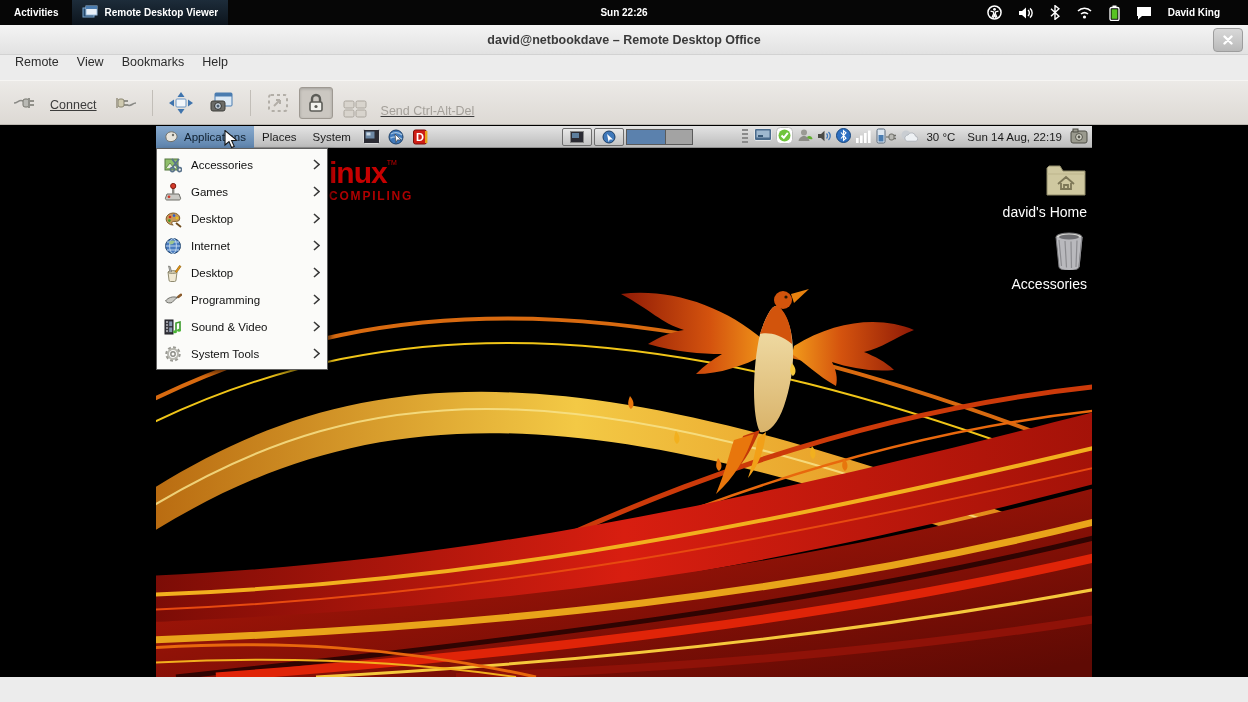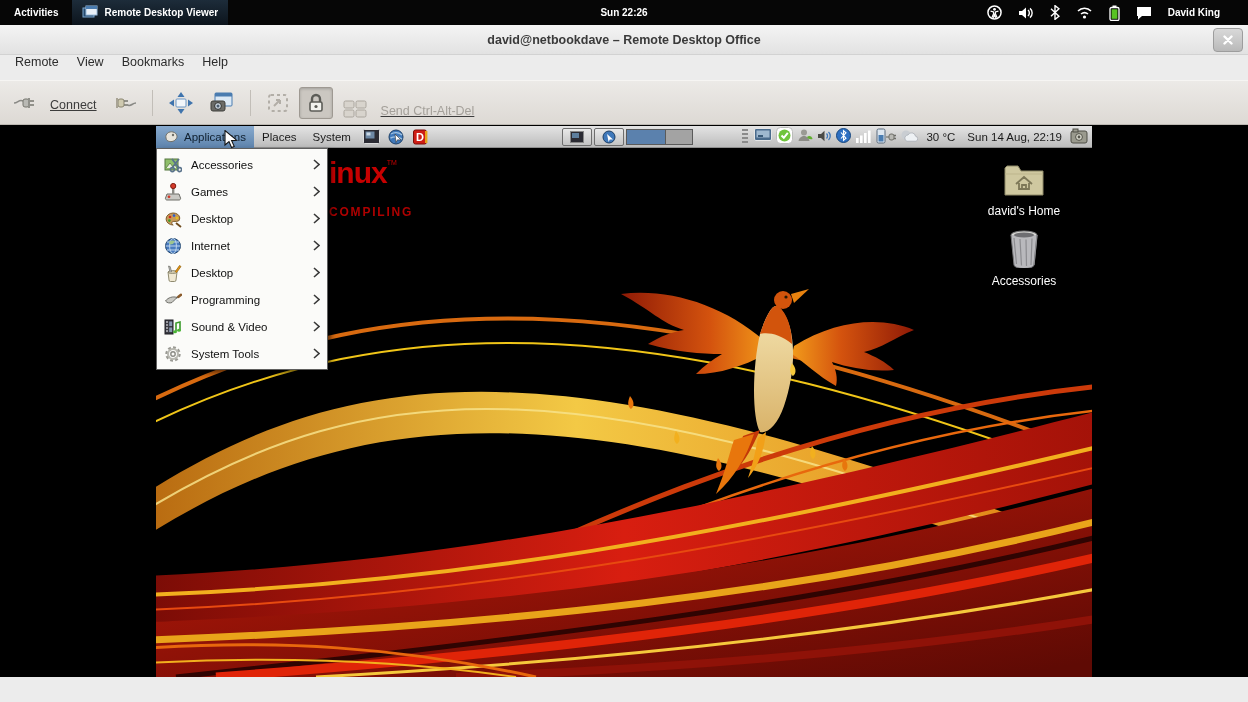--- a/index.html
+++ b/index.html
@@ -70,24 +70,24 @@
   .menu-item { height:27px; display:flex; align-items:center; gap:9px;
     padding:0 6px 0 6px; font-size:11.5px; color:#101010; }
   .menu-item .mi { width:18px; height:18px; flex:0 0 18px; }
   .menu-item .sub { margin-left:auto; }
 
   
   .wallpaper { position:absolute; left:0; top:22px; z-index:1; }
   .logo { position:absolute; left:173px; top:32px; z-index:2; color:#c60000; line-height:1; }
   .logo-l1 { font-size:30px; font-weight:bold; letter-spacing:-1px; }
   .logo-tm { font-size:7px; vertical-align:18px; letter-spacing:0; }
-  .logo-l2 { font-size:12px; font-weight:bold; letter-spacing:1.8px; color:#ae0000; margin-top:18px; }
+  .logo-l2 { font-size:12px; font-weight:bold; letter-spacing:1.8px; color:#ae0000; margin-top:2px; }
   .desk { position:absolute; left:805px; top:36px; width:126px; z-index:2;
-    display:flex; flex-direction:column; align-items:center; color:#fff;
-    font-size:12px; text-shadow:0 1px 2px #000; }
+    display:flex; flex-direction:column; align-items:flex-end; color:#fff;
+    font-size:14px; text-shadow:0 1px 2px #000; }
   .desk .dlabel { margin:3px 0 12px; }
   .cursor { position:absolute; left:68px; top:4px; z-index:9; }
 </style>
 </head>
 <body>
 
 <div class="topbar">
   <div class="activities">Activities</div>
   <div class="app-btn">
     <span class="sico">

